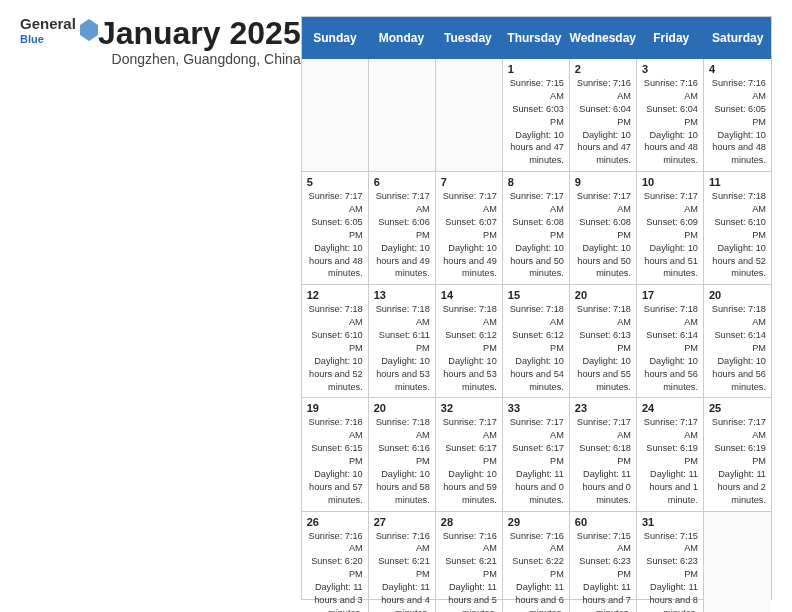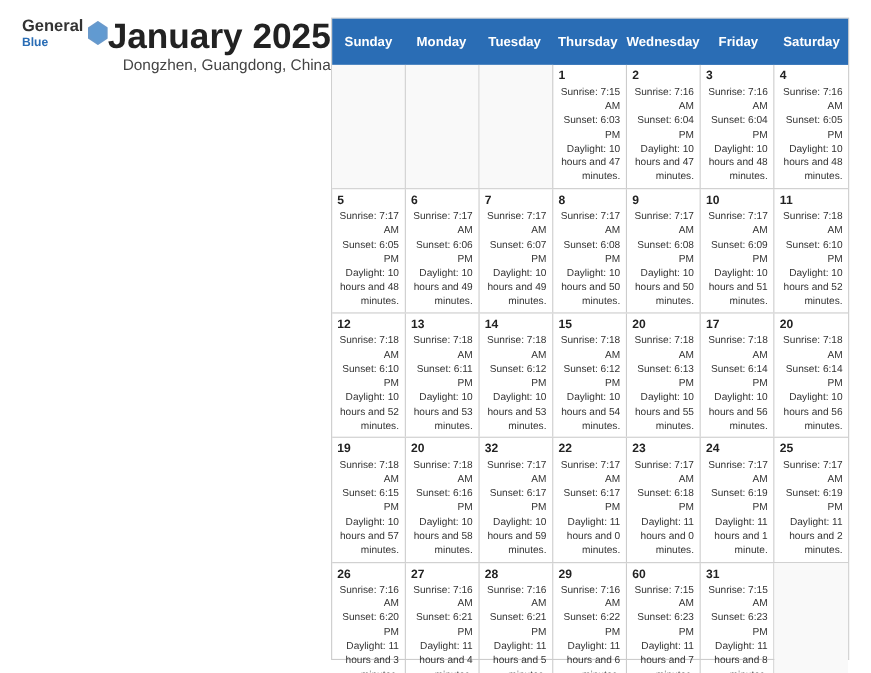--- a/index.html
+++ b/index.html
@@ -283,21 +283,21 @@
 Sunset: 6:16 PM
 Daylight: 10 hours and 58 minutes.</div>
           </div>
           <div class="cal-cell">
             <div class="day-num">32</div>
             <div class="day-info" style="white-space: pre-line;">Sunrise: 7:17 AM
 Sunset: 6:17 PM
 Daylight: 10 hours and 59 minutes.</div>
           </div>
           <div class="cal-cell">
-            <div class="day-num">22</div>
+            <div class="day-num">33</div>
             <div class="day-info" style="white-space: pre-line;">Sunrise: 7:17 AM
 Sunset: 6:17 PM
 Daylight: 11 hours and 0 minutes.</div>
           </div>
           <div class="cal-cell">
             <div class="day-num">23</div>
             <div class="day-info" style="white-space: pre-line;">Sunrise: 7:17 AM
 Sunset: 6:18 PM
 Daylight: 11 hours and 0 minutes.</div>
           </div>

